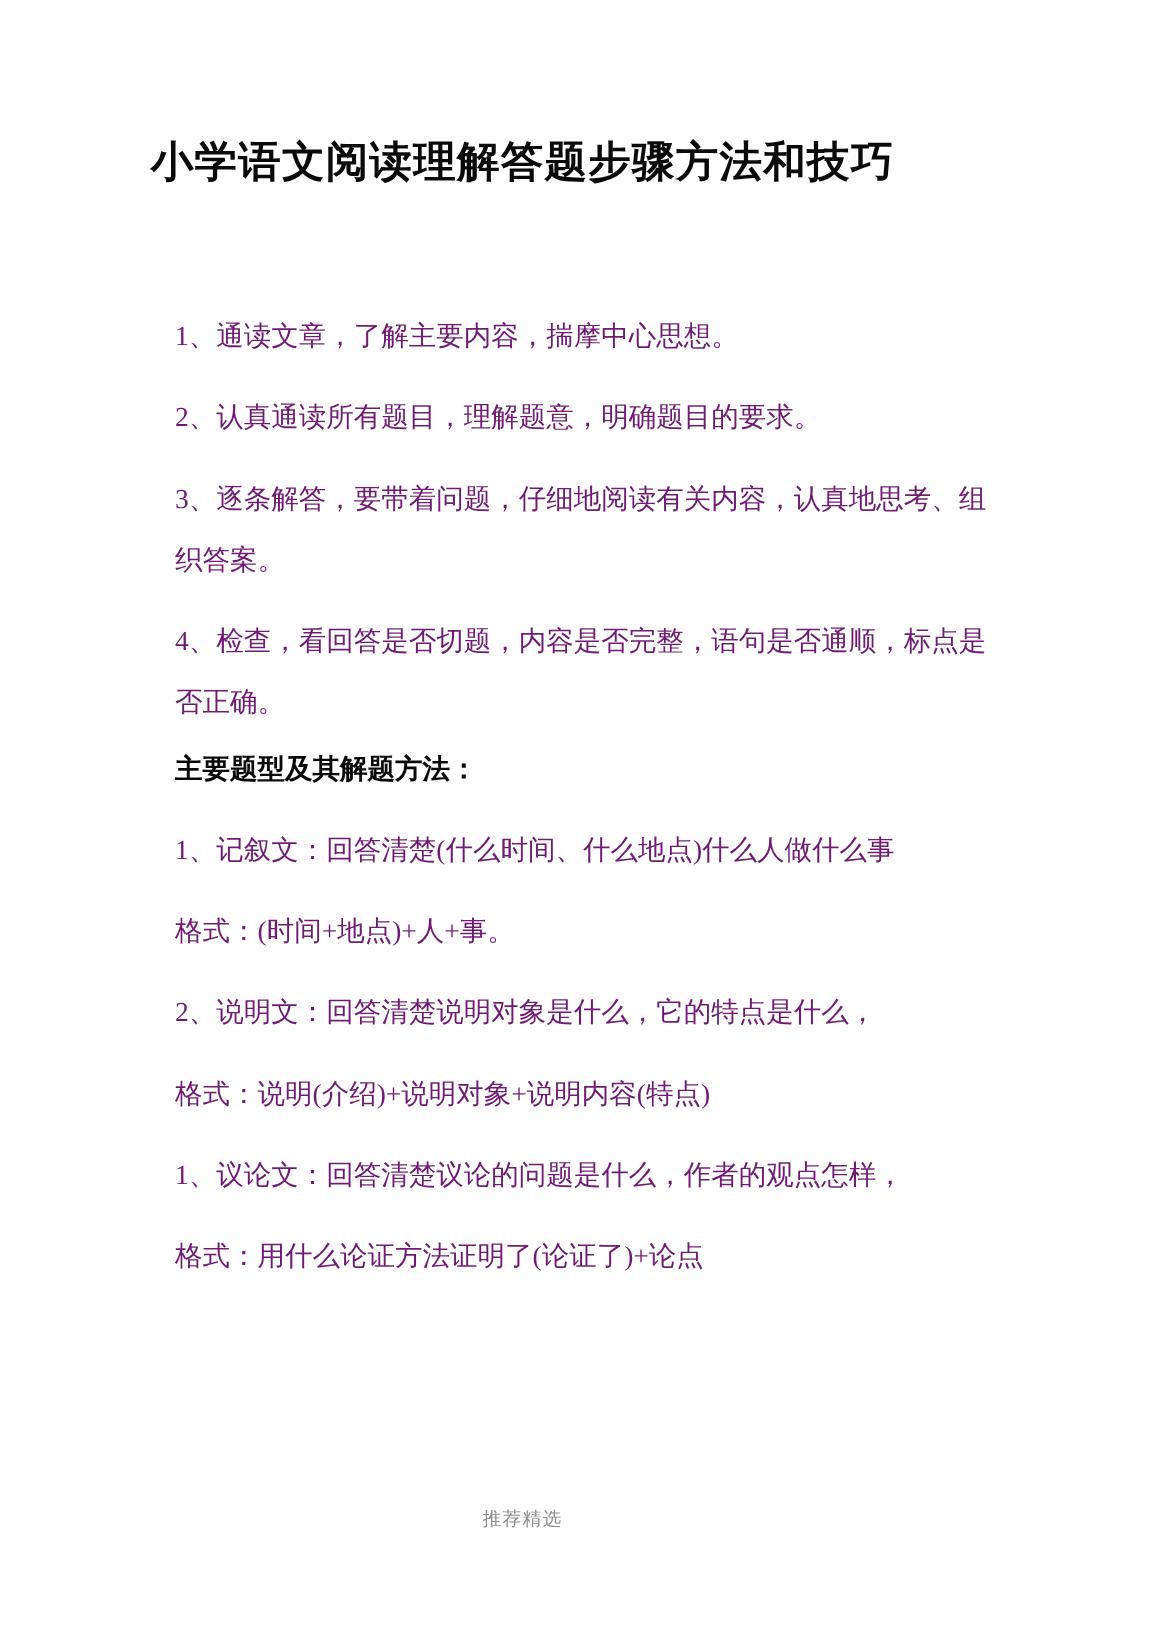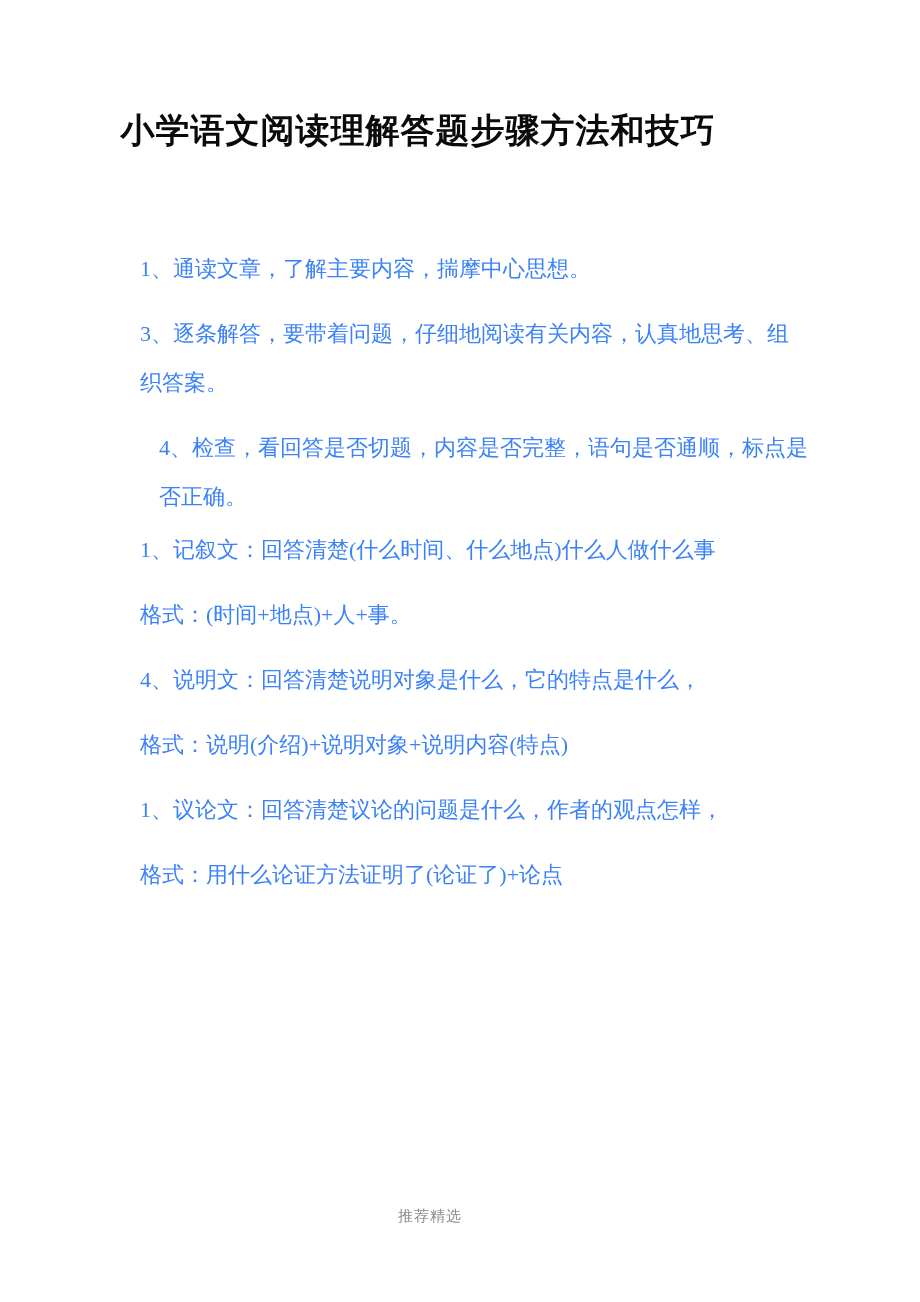--- a/index.html
+++ b/index.html
@@ -29,69 +29,70 @@
   }
   .doc-body {
     margin: 90px 110px 0 140px;
     width: 680px;
   }
   .block {
     font-size: 22px;
     line-height: 49px;
     margin: 0 0 16px 0;
     white-space: pre;          
-    color: #3b82f6;
+    color: #701a75;
   }
   .block.heading {
     font-family: "Liberation Sans", "DejaVu Sans", sans-serif;
     font-weight: bold;
     color: #0a0a0a;
   }
   .block.tight {
     margin-bottom: 4px;
-    margin-left: 19px;
   }
   .footer-watermark {
     position: absolute;
     top: 1206px;
-    left: 12px;
+    left: 0;
     width: 100%;
     text-align: center;
     font-size: 15px;
     line-height: 20px;
     letter-spacing: 1px;
     color: #8c8c8c;
   }
 </style>
 </head>
 <body>
 
 <div class="page">
 
   <h1 class="doc-title">小学语文阅读理解答题步骤方法和技巧</h1>
 
   <div class="doc-body">
 
 
     <div class="block">1、通读文章，了解主要内容，揣摩中心思想。</div>
 
+    <div class="block">2、认真通读所有题目，理解题意，明确题目的要求。</div>
 
     <div class="block">3、逐条解答，要带着问题，仔细地阅读有关内容，认真地思考、组
 织答案。</div>
 
     <div class="block tight">4、检查，看回答是否切题，内容是否完整，语句是否通顺，标点是
 否正确。</div>
 
+    <div class="block heading">主要题型及其解题方法：</div>
 
 
     <div class="block">1、记叙文：回答清楚(什么时间、什么地点)什么人做什么事</div>
 
     <div class="block">格式：(时间+地点)+人+事。</div>
 
-    <div class="block">4、说明文：回答清楚说明对象是什么，它的特点是什么，</div>
+    <div class="block">2、说明文：回答清楚说明对象是什么，它的特点是什么，</div>
 
     <div class="block">格式：说明(介绍)+说明对象+说明内容(特点)</div>
 
     <div class="block">1、议论文：回答清楚议论的问题是什么，作者的观点怎样，</div>
 
     <div class="block">格式：用什么论证方法证明了(论证了)+论点</div>
 
   </div>
 
   <div class="footer-watermark">推荐精选</div>

